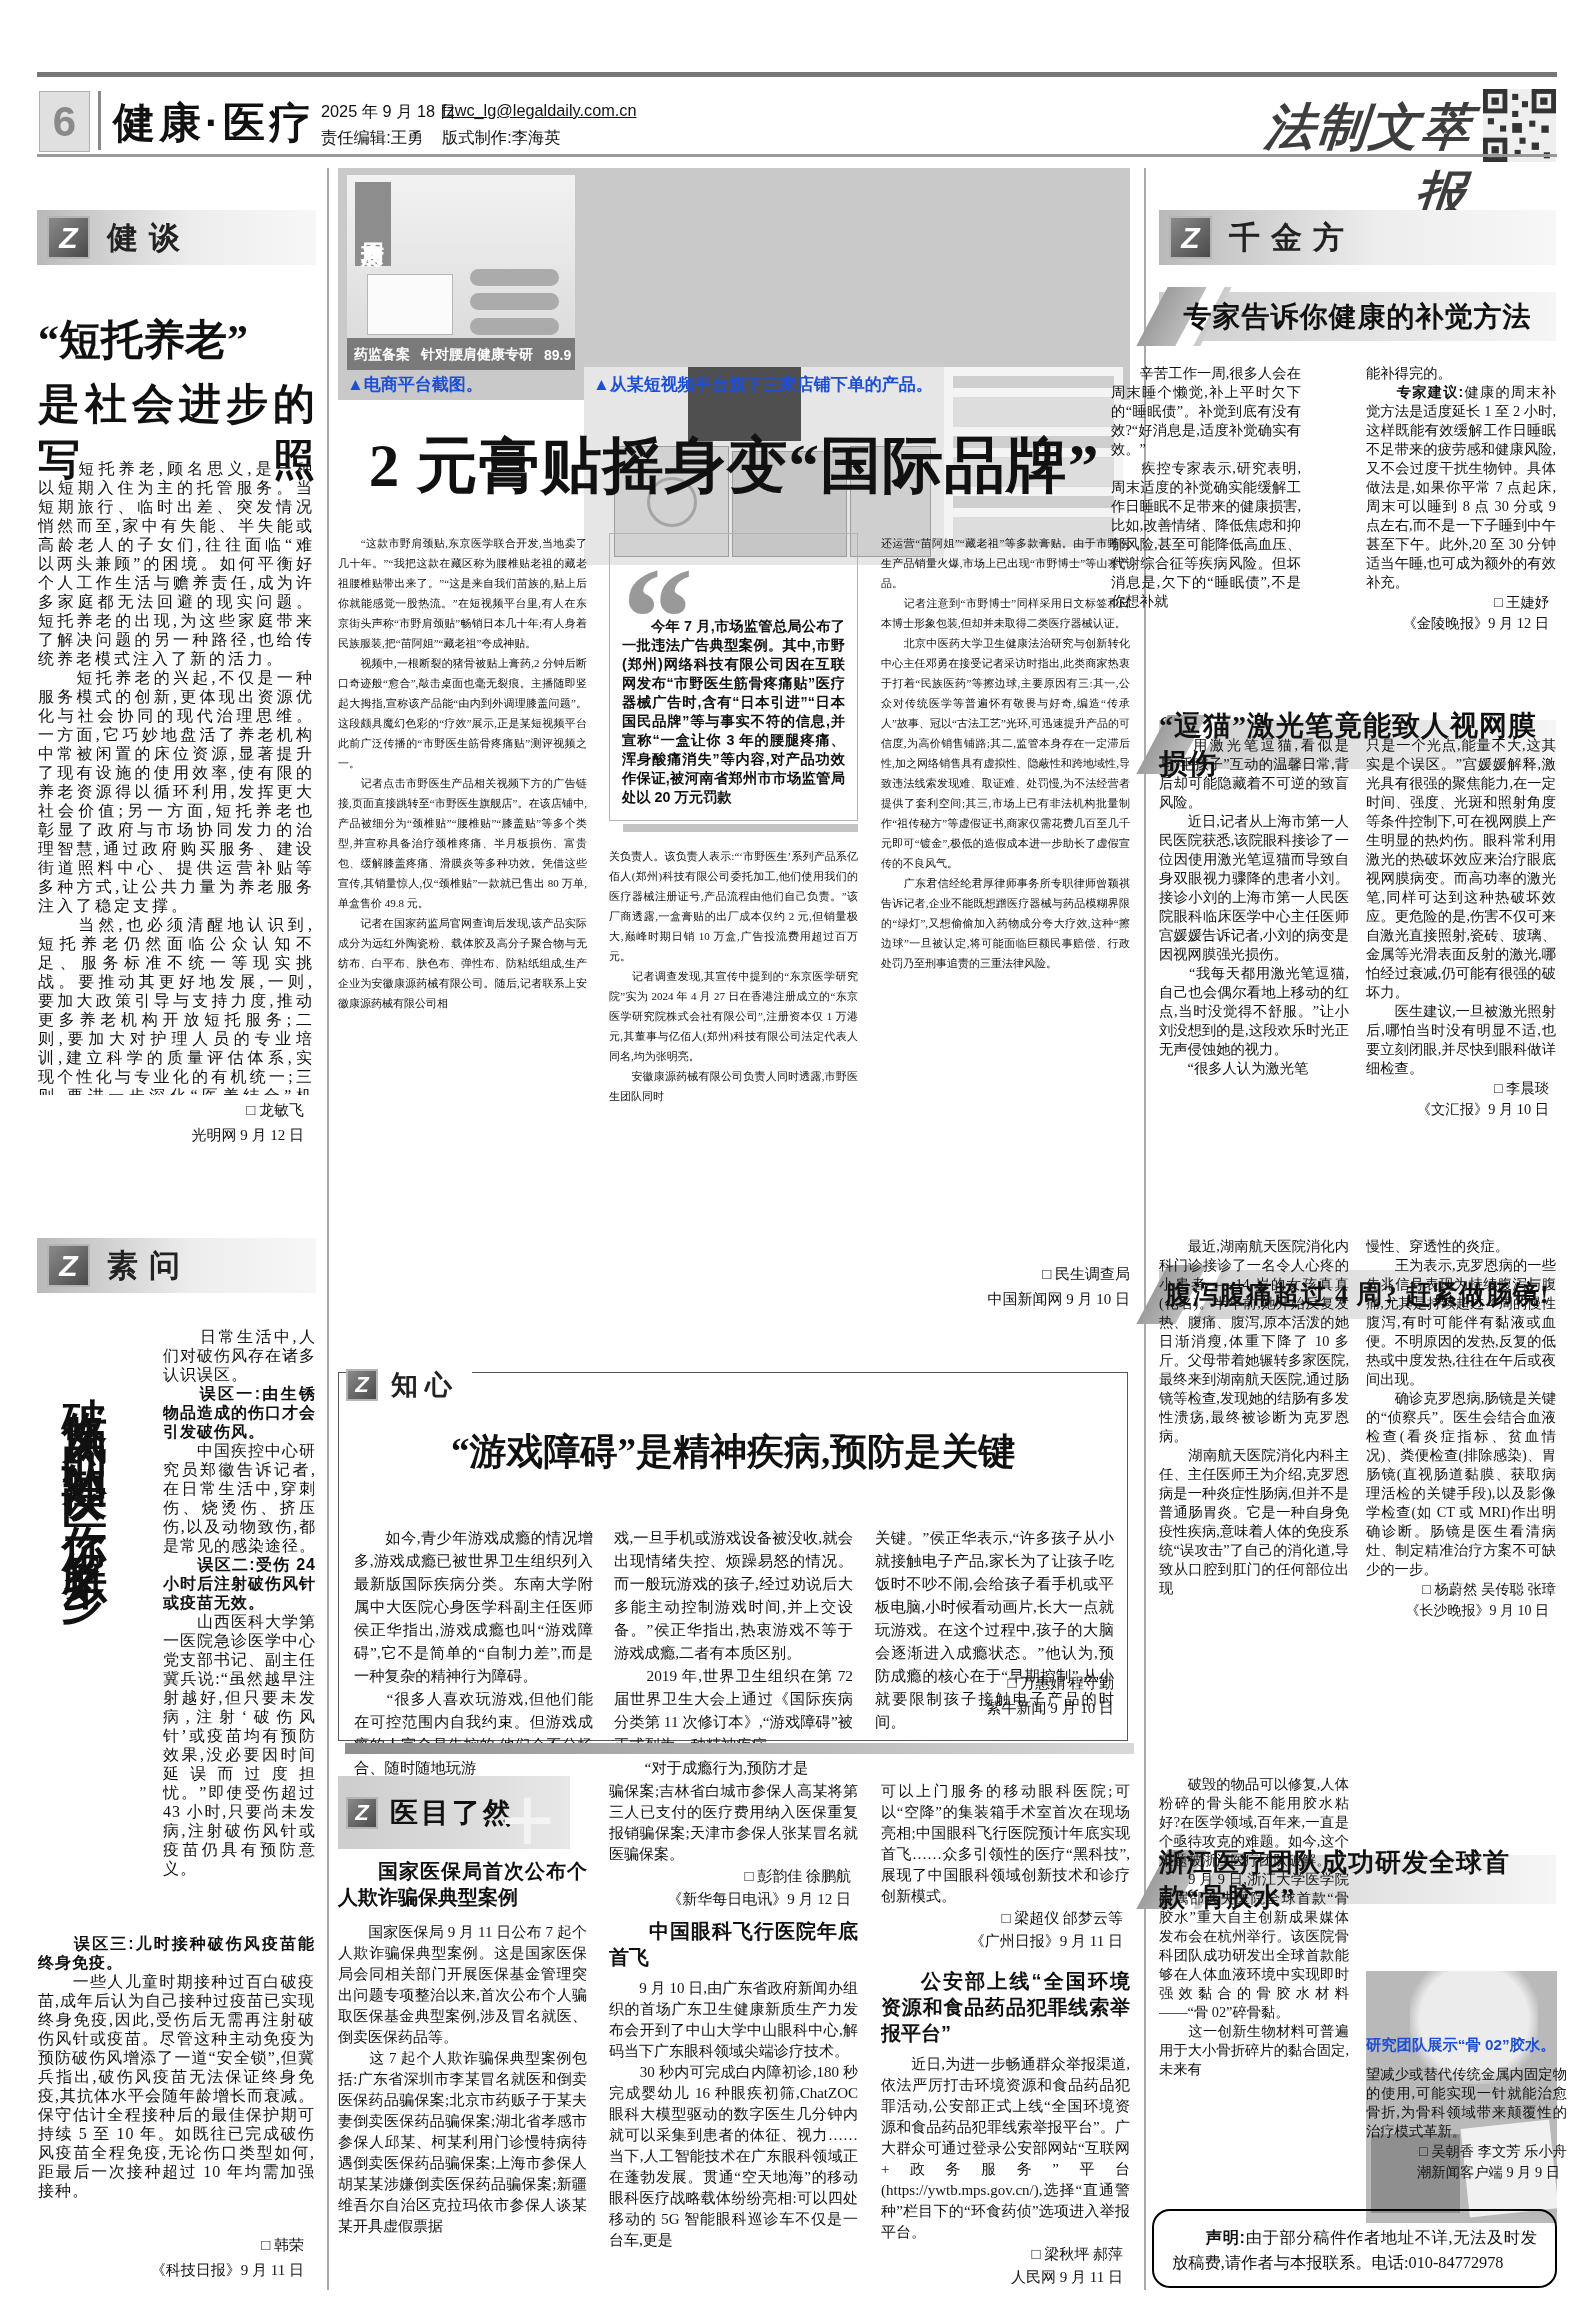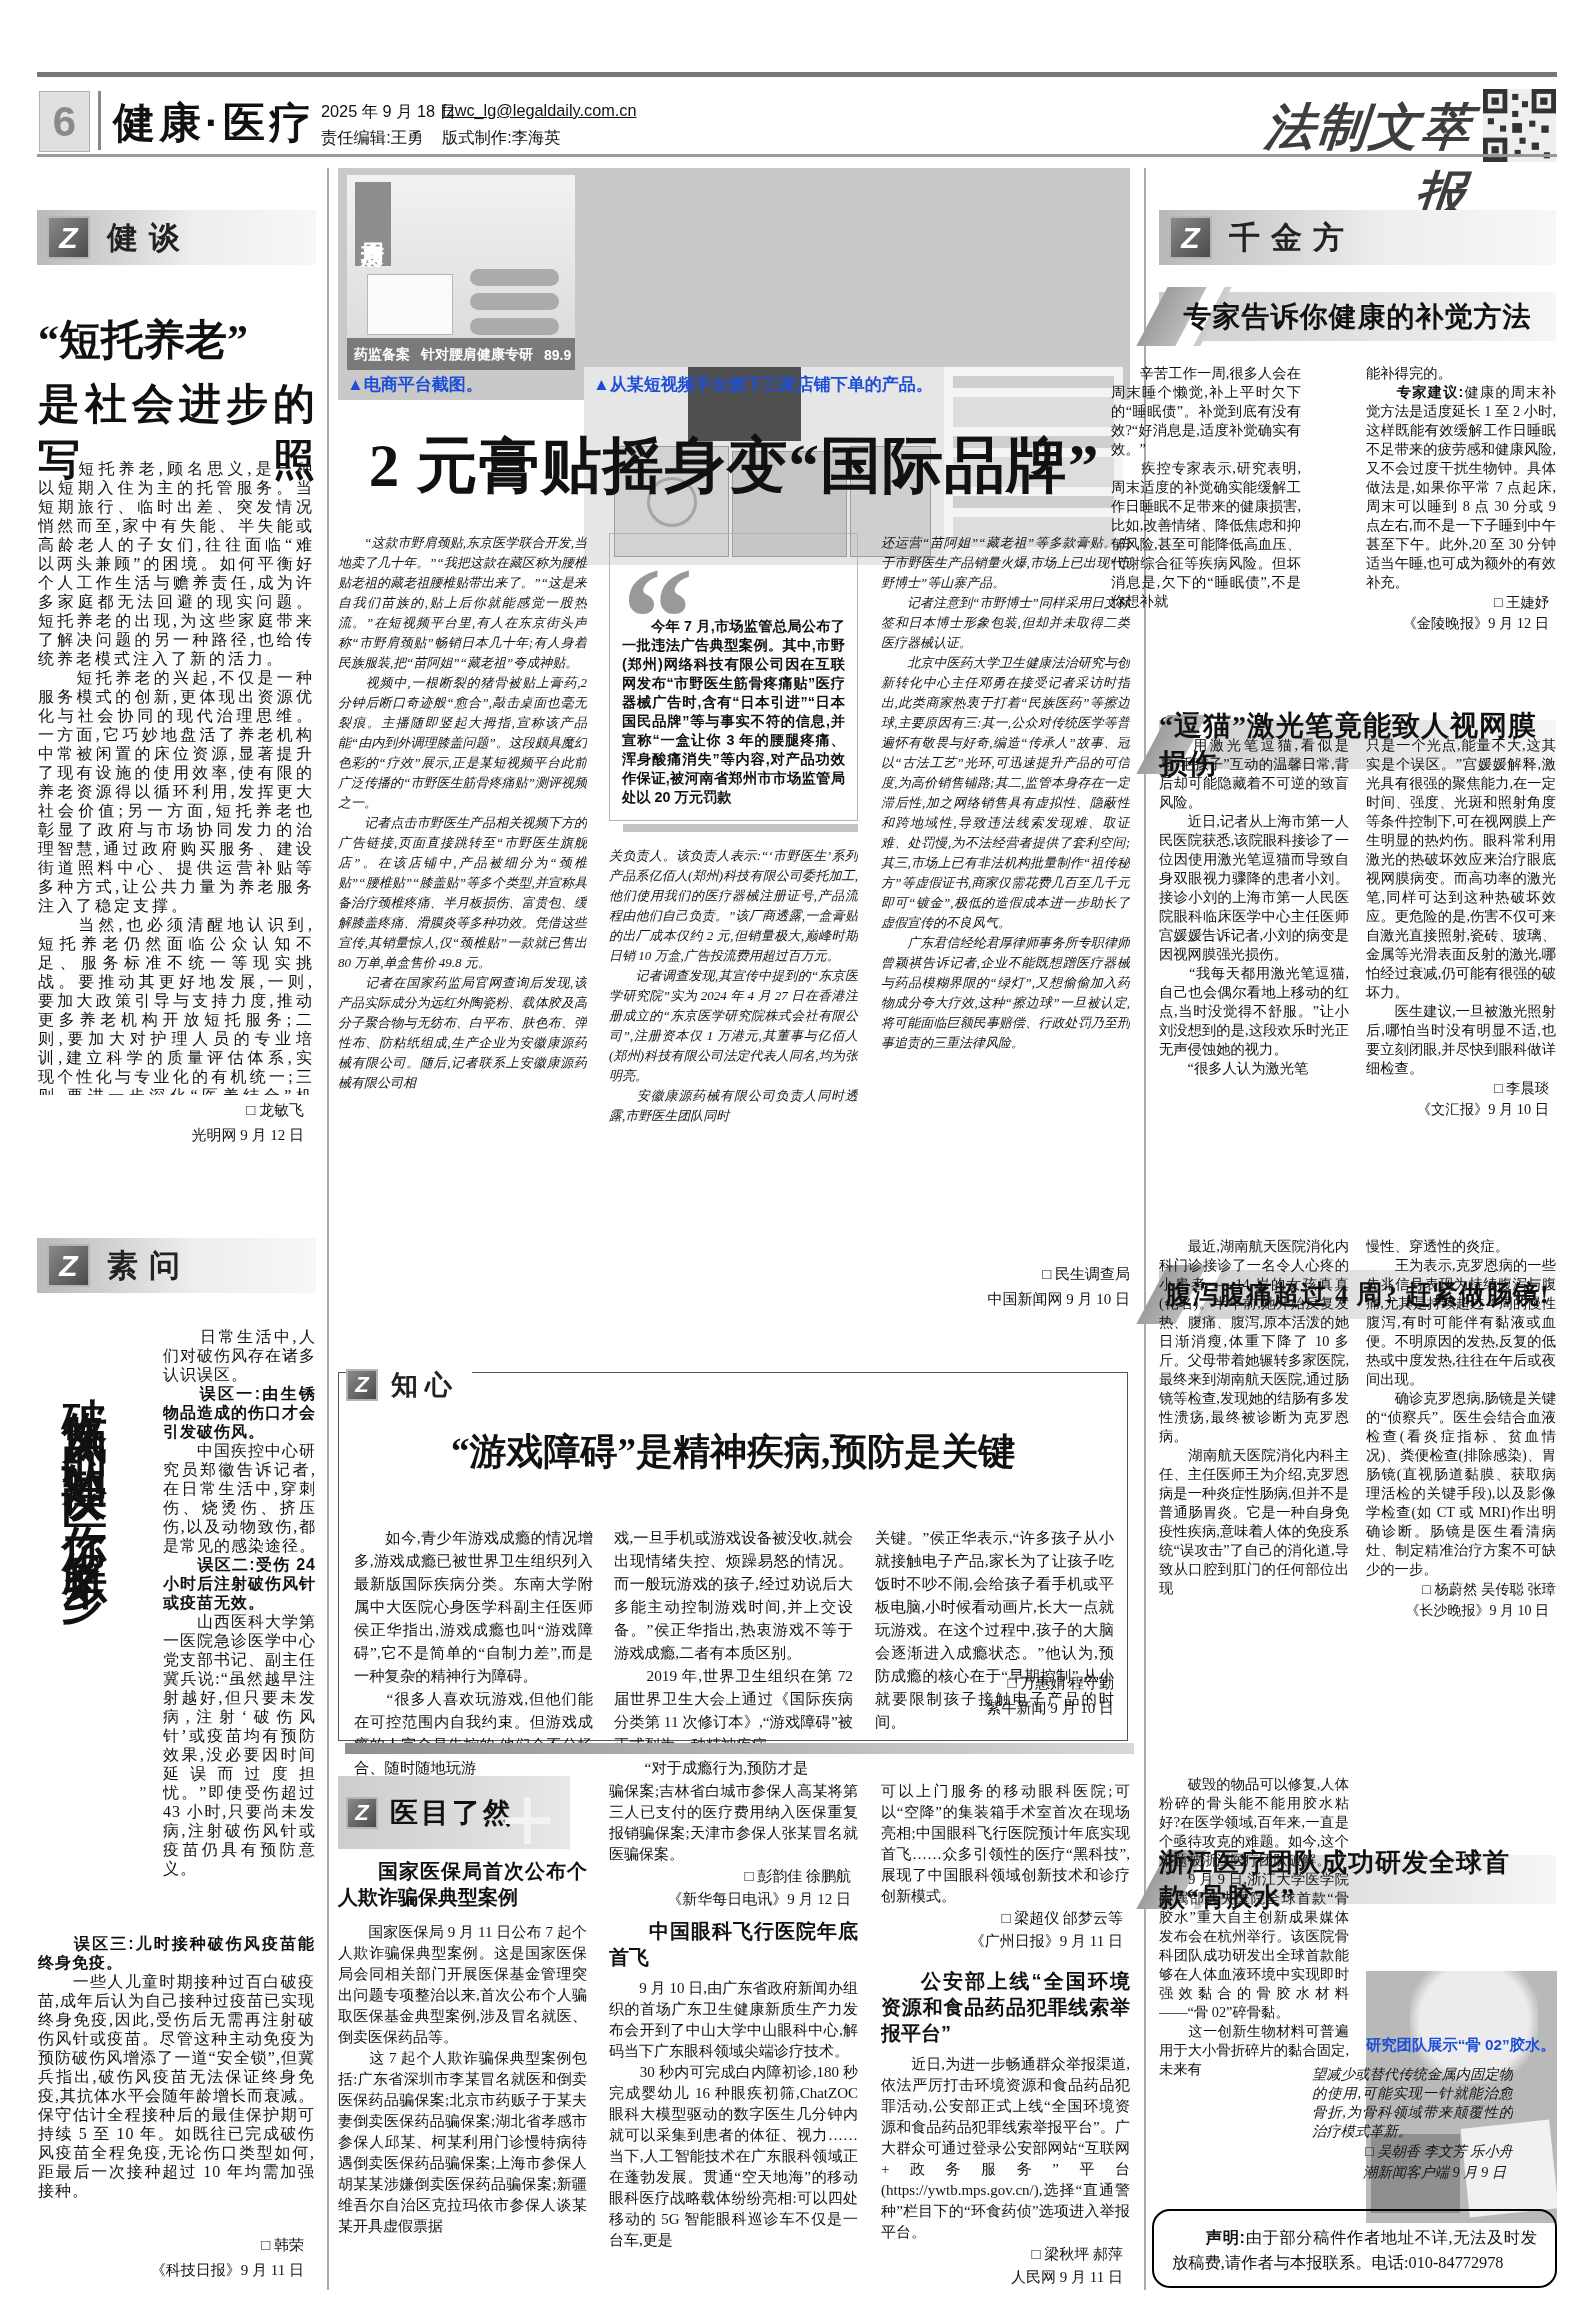--- a/index.html
+++ b/index.html
@@ -12,21 +12,21 @@
   
   .secbar{height:55px;background:linear-gradient(90deg,#b9b9b9,#ededed 55%,#f7f7f7);
           display:flex;align-items:center;gap:17px;padding-left:10px;box-sizing:border-box;}
   .zl{width:43px;height:43px;background:linear-gradient(135deg,#8a8a8a,#4a4a4a);
       color:#fff;display:flex;align-items:center;justify-content:center;
       font:italic 900 30px "Liberation Sans",sans-serif;border:2.5px solid #b5b5b5;box-sizing:border-box;}
   .zl-s{width:32px;height:32px;font-size:22px;border-width:2px;}
   .seclabel{font:700 31px "Liberation Sans",sans-serif;letter-spacing:11px;color:#222;}
   
   .lt{font-size:16px;line-height:19px;letter-spacing:3px;text-align:justify;white-space:pre-line;overflow:hidden;}
-  .mt{font-size:13px;line-height:20px;text-align:justify;white-space:pre-line;overflow:hidden;font-style:italic;}
+  .mt{font-size:11px;line-height:20px;text-align:justify;white-space:pre-line;overflow:hidden;}
   .zt{font-size:15.3px;line-height:23px;text-align:justify;white-space:pre-line;overflow:hidden;}
   .yt{font-size:15px;line-height:21px;text-align:justify;white-space:pre-line;}
   .rt{font-size:14.3px;line-height:19px;text-align:justify;white-space:pre-line;}
   .boldp{font-family:"Liberation Sans",sans-serif;font-weight:700;}
   .byline{text-align:right;padding-right:7px;font-size:15px;line-height:23px;white-space:pre-line;}
   .headline{font-weight:700;text-align:center;}
   .subhead{font:700 20px/26px "Liberation Sans",sans-serif;text-align:justify;}
   
   .band{height:49px;background:linear-gradient(90deg,#cdcdcd,#f6f6f6);position:relative;
         display:flex;align-items:center;justify-content:center;overflow:visible;}
@@ -275,21 +275,21 @@
   </div>
   <div class="abs rt" style="left:1159px;top:1775px;width:190px;height:380px;overflow:hidden;">　　破毁的物品可以修复,人体粉碎的骨头能不能用胶水粘好?在医学领域,百年来,一直是个亟待攻克的难题。如今,这个难题被浙江医疗团队破解。
 　　9 月 9 日,浙江大学医学院附属邵逸夫医院全球首款“骨胶水”重大自主创新成果媒体发布会在杭州举行。该医院骨科团队成功研发出全球首款能够在人体血液环境中实现即时强效黏合的骨胶水材料——“骨 02”碎骨黏。
 　　这一创新生物材料可普遍用于大小骨折碎片的黏合固定,未来有</div>
   <div class="abs ph" style="left:1366px;top:1775px;width:191px;height:252px;background:#b9b9b9;">
     <div style="position:absolute;left:44px;top:-15px;width:128px;height:128px;background:radial-gradient(ellipse at center,#ececec 0 60%,#b9b9b9 75%);"></div>
     <div style="position:absolute;left:5px;top:163px;width:89px;height:79px;background:#8f8f8f;"></div>
     <div style="position:absolute;left:99px;top:153px;width:89px;height:89px;background:#f1f1f1;transform:rotate(-6deg);"></div>
   </div>
   <div class="abs caption" style="left:1366px;top:2034px;width:191px;font-size:15.3px;">研究团队展示“骨 02”胶水。</div>
-  <div class="abs" style="left:1312px;top:2065px;width:201px;height:138px;overflow:hidden;font-style:italic;">
+  <div class="abs" style="left:1366px;top:2065px;width:201px;height:138px;overflow:hidden;">
     <div class="rt">望减少或替代传统金属内固定物的使用,可能实现一针就能治愈骨折,为骨科领域带来颠覆性的治疗模式革新。</div>
     <div class="byline" style="font-size:14.3px;line-height:21px;padding-right:0;">□ 吴朝香 李文芳 乐小舟</div>
     <div class="byline" style="font-size:14.3px;line-height:21px;">潮新闻客户端 9 月 9 日</div>
   </div>
 
   <div class="abs notice" style="left:1152px;top:2209px;width:405px;height:79px;">
     <span class="boldp">　　声明:</span><span>由于部分稿件作者地址不详,无法及时发放稿费,请作者与本报联系。电话:010-84772978</span>
   </div>
 
 </div>

